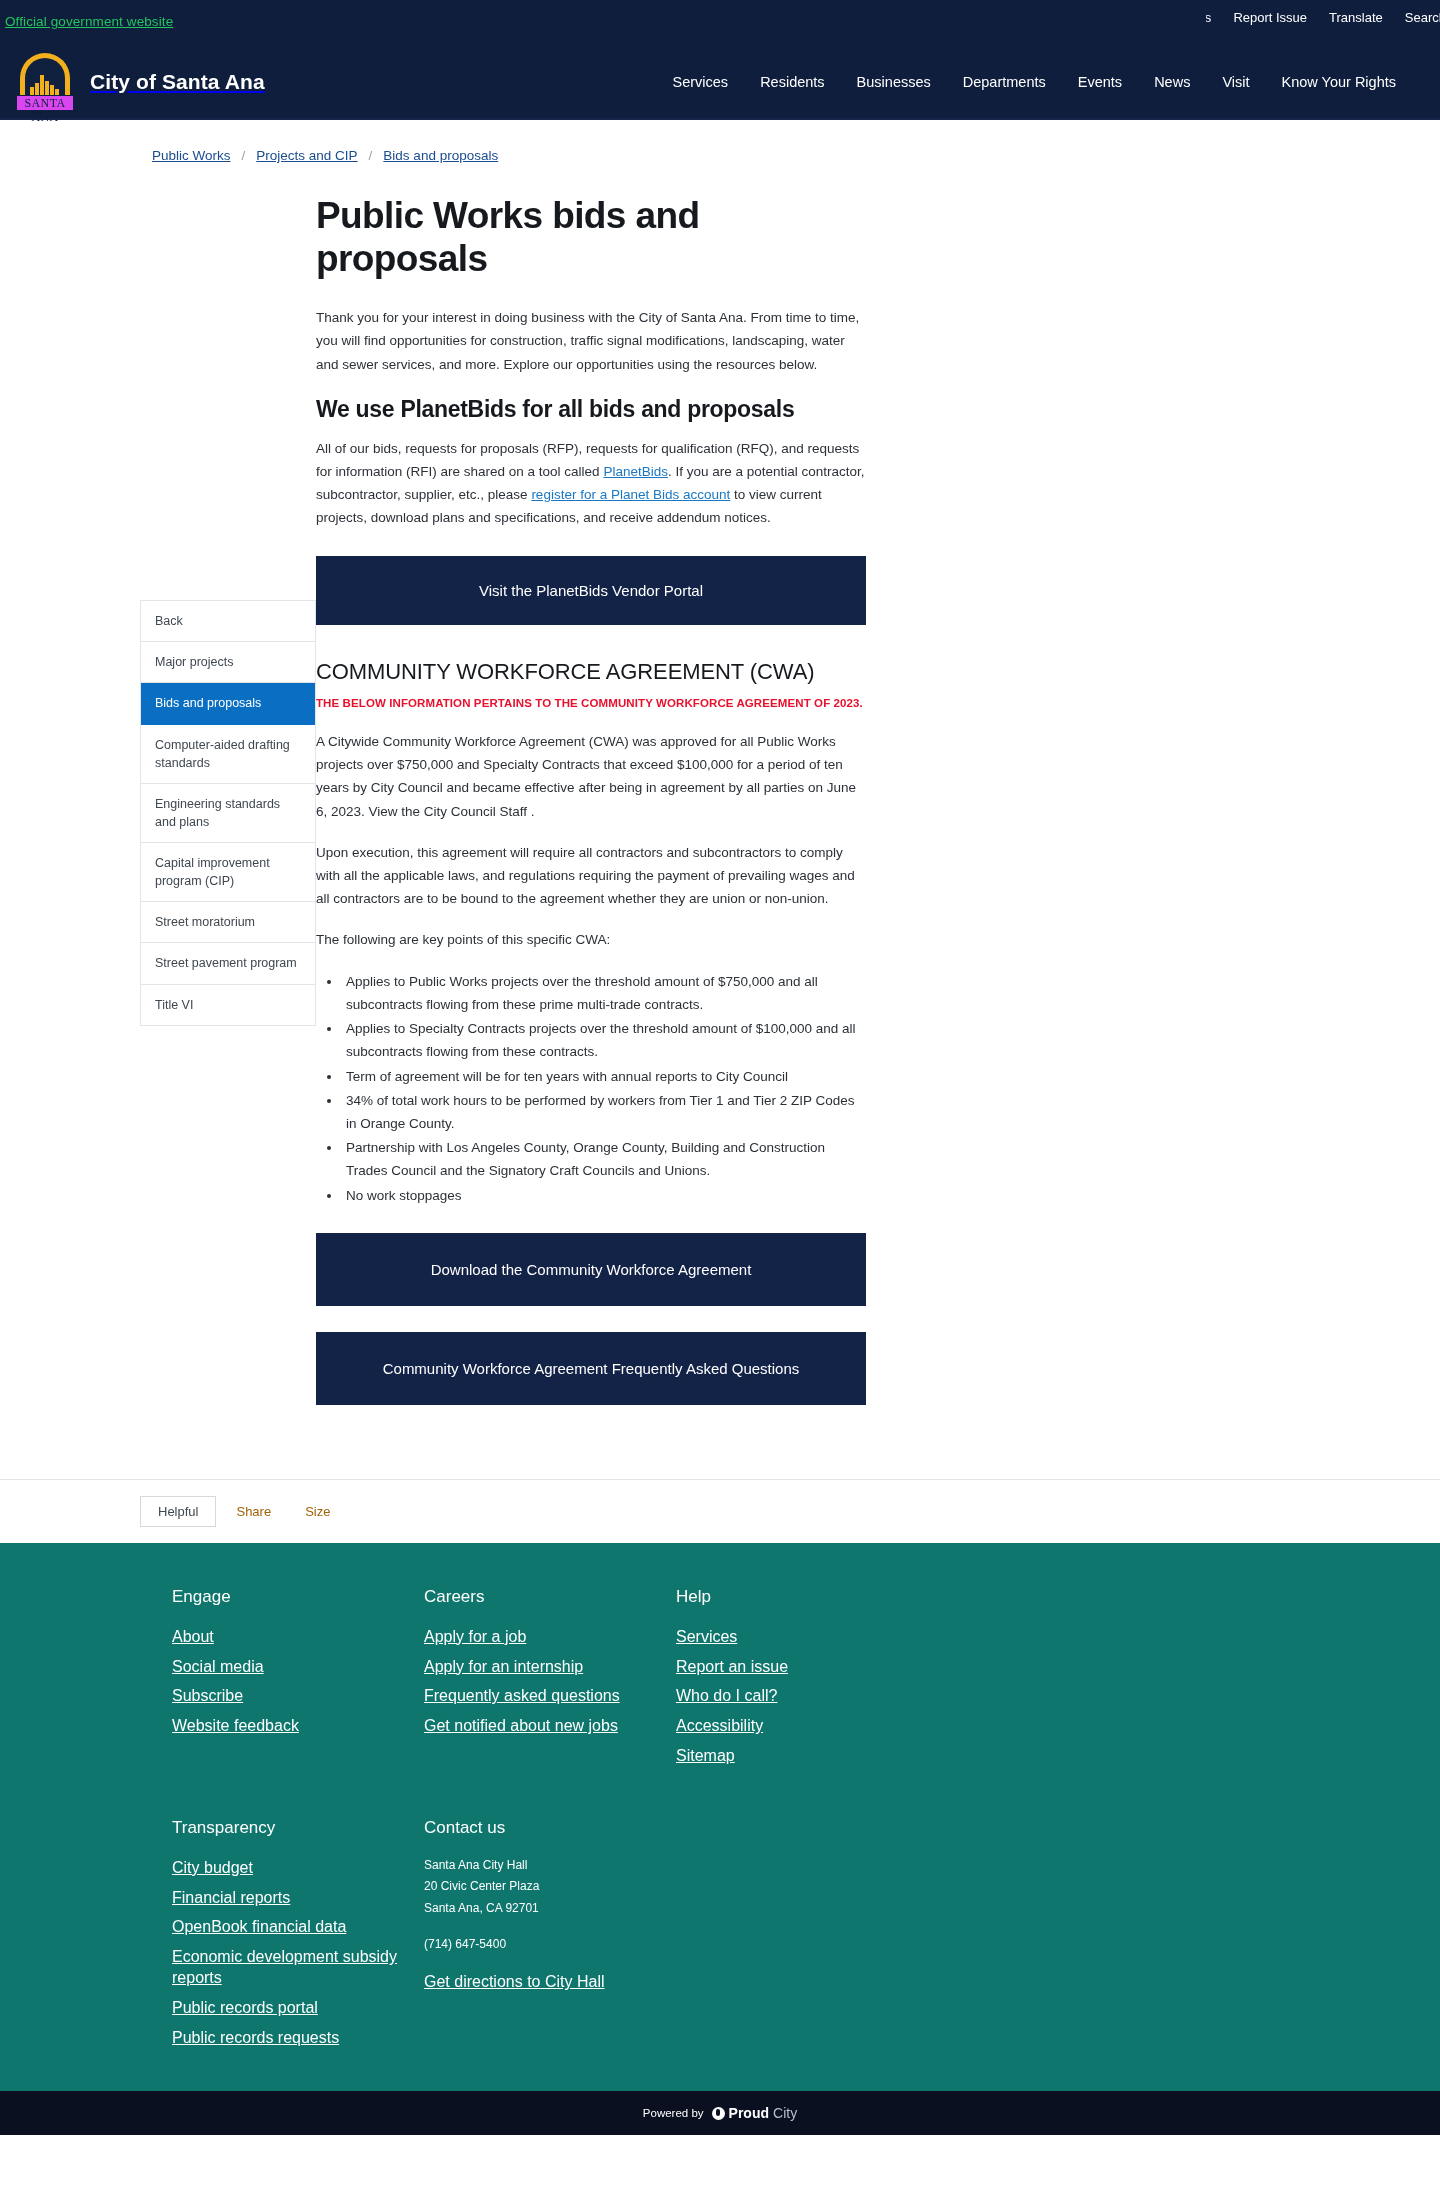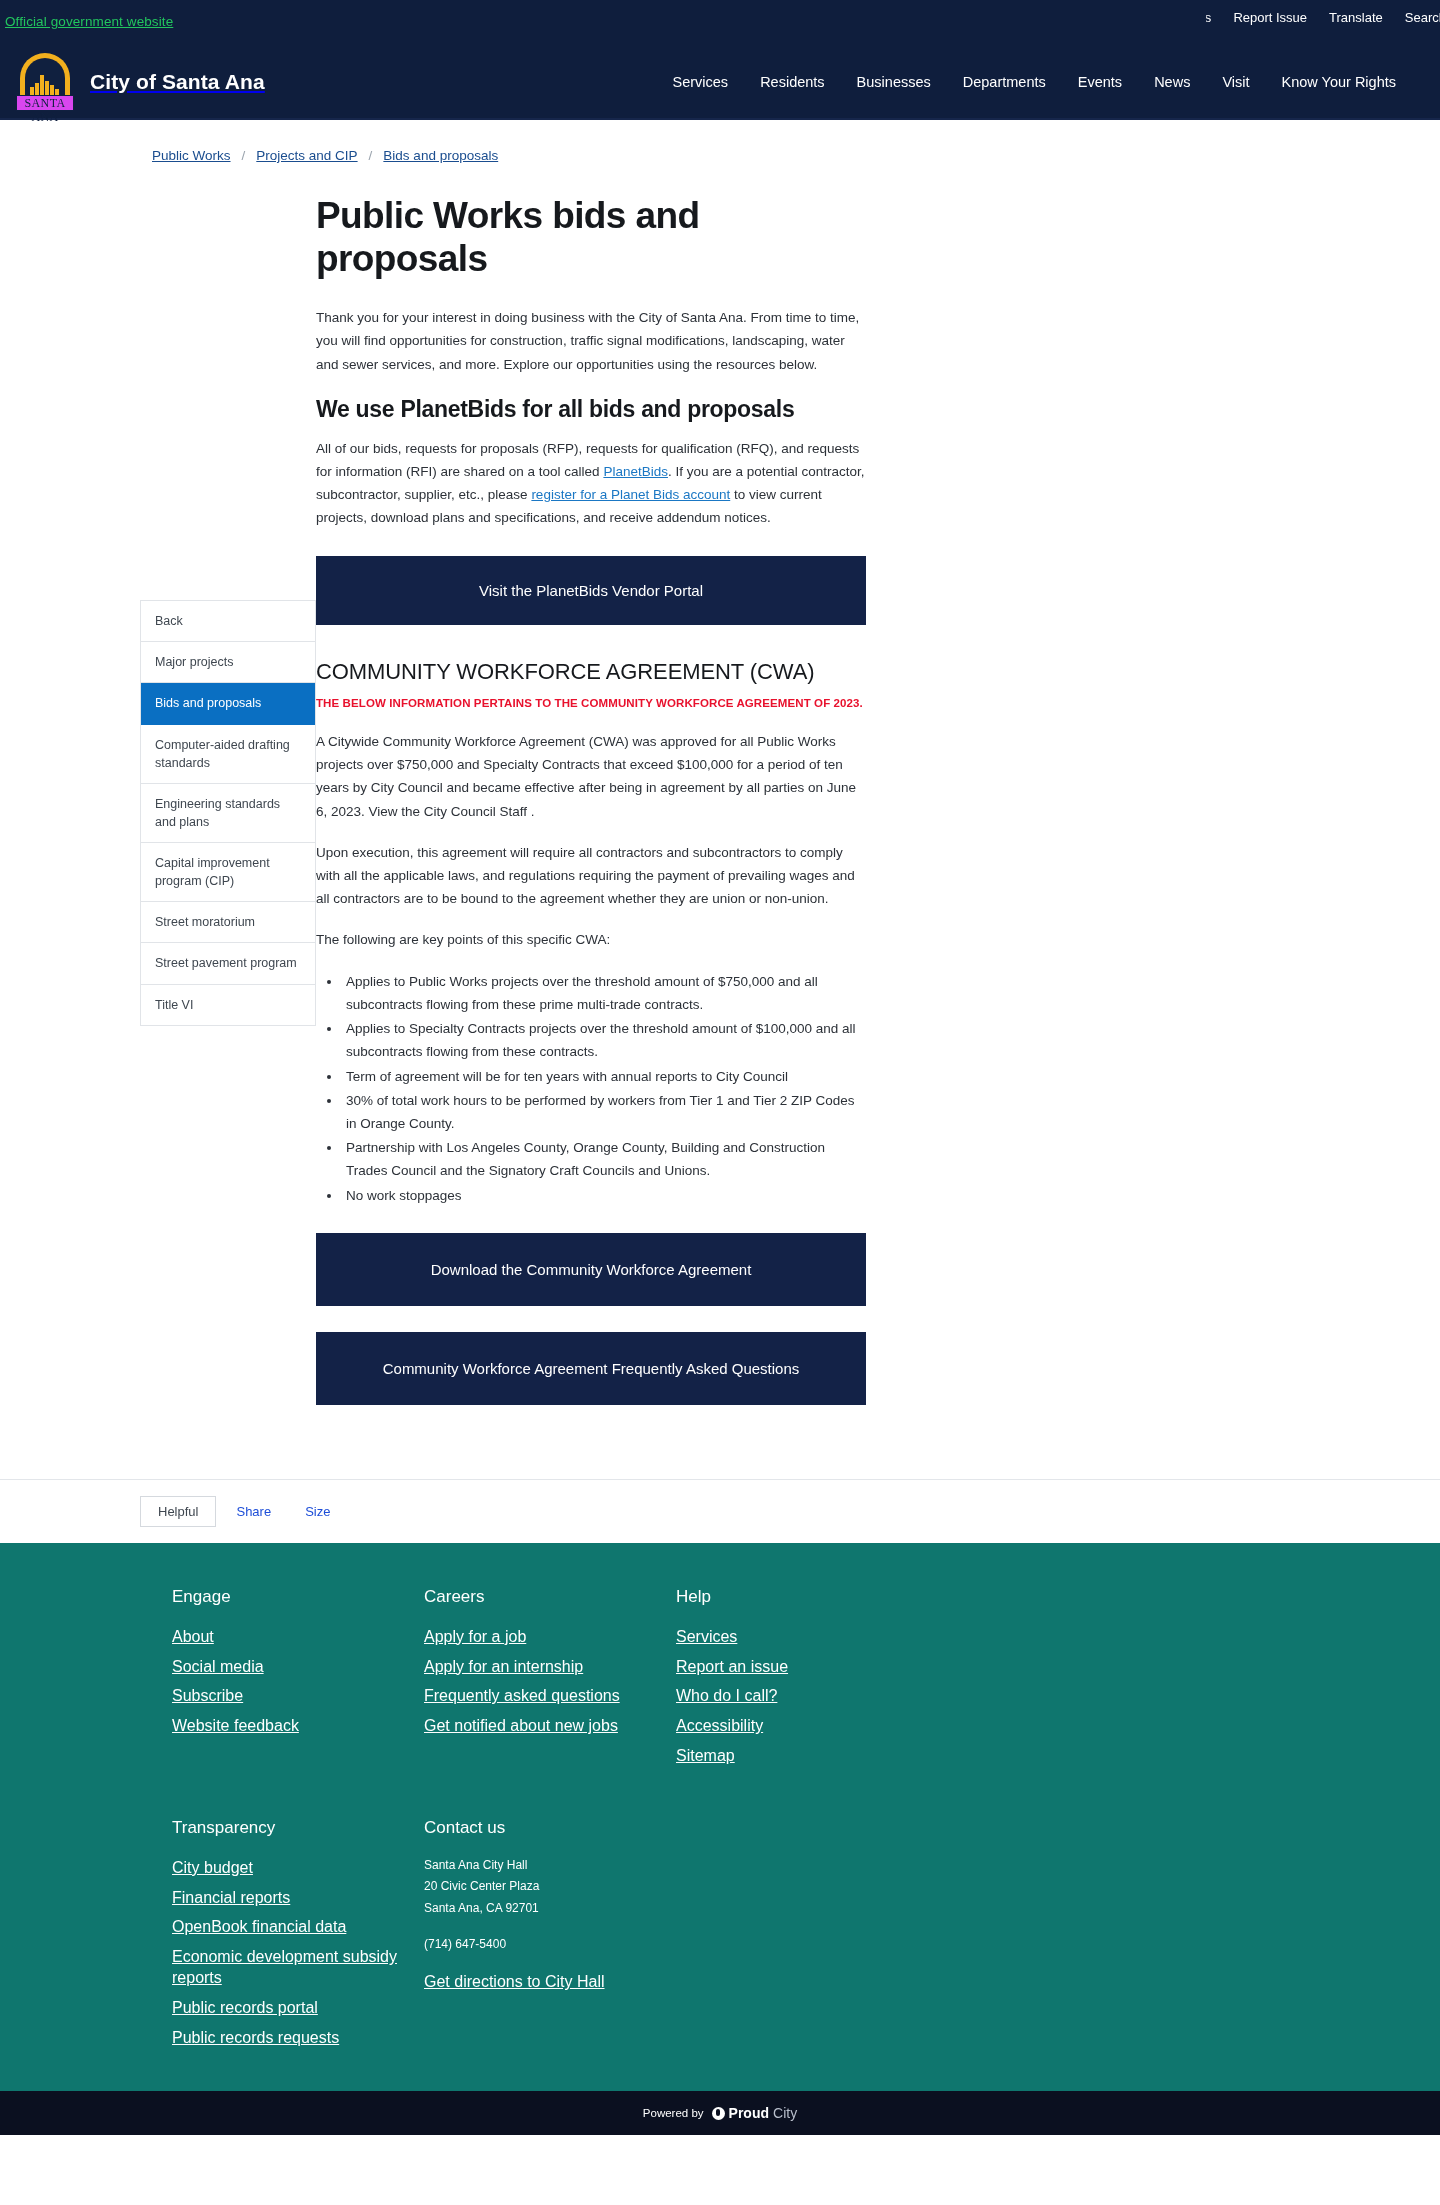--- a/index.html
+++ b/index.html
@@ -245,21 +245,21 @@
     border: 1px solid #d5d9de;
     background: #fff;
     font-size: 13px;
     color: #3f4750;
     padding: 7px 17px;
     font-family: "Liberation Sans", sans-serif;
     cursor: pointer;
   }
   .fb-plain {
     font-size: 13px;
-    color: #1d4ed8;
+    color: #a16207;
     padding: 7px 14px;
     text-decoration: none;
   }
 
   
   footer {
     background: #0f766e;
     padding: 44px 0 34px 172px;
   }
   .frow {
@@ -394,21 +394,21 @@
     <p class="alert-red">THE BELOW INFORMATION PERTAINS TO THE COMMUNITY WORKFORCE AGREEMENT OF 2023.</p>
 
     <p class="body">A Citywide Community Workforce Agreement (CWA) was approved for all Public Works projects over $750,000 and Specialty Contracts that exceed $100,000 for a period of ten years by City Council and became effective after being in agreement by all parties on June 6, 2023. View the City Council Staff .</p>
     <p class="body">Upon execution, this agreement will require all contractors and subcontractors to comply with all the applicable laws, and regulations requiring the payment of prevailing wages and all contractors are to be bound to the agreement whether they are union or non-union.</p>
     <p class="body">The following are key points of this specific CWA:</p>
 
     <ul class="keypoints">
       <li>Applies to Public Works projects over the threshold amount of $750,000 and all subcontracts flowing from these prime multi-trade contracts.</li>
       <li>Applies to Specialty Contracts projects over the threshold amount of $100,000 and all subcontracts flowing from these contracts.</li>
       <li>Term of agreement will be for ten years with annual reports to City Council</li>
-      <li>30% of total work hours to be performed by workers from Tier 1 and Tier 2 ZIP Codes in Orange County.</li>
+      <li>34% of total work hours to be performed by workers from Tier 1 and Tier 2 ZIP Codes in Orange County.</li>
       <li>Partnership with Los Angeles County, Orange County, Building and Construction Trades Council and the Signatory Craft Councils and Unions.</li>
       <li>No work stoppages</li>
     </ul>
 
     <a class="cta tall" href="#">Download the Community Workforce Agreement</a>
     <a class="cta tall" href="#">Community Workforce Agreement Frequently Asked Questions</a>
   </main>
 </div>
 
 <div class="feedback">

